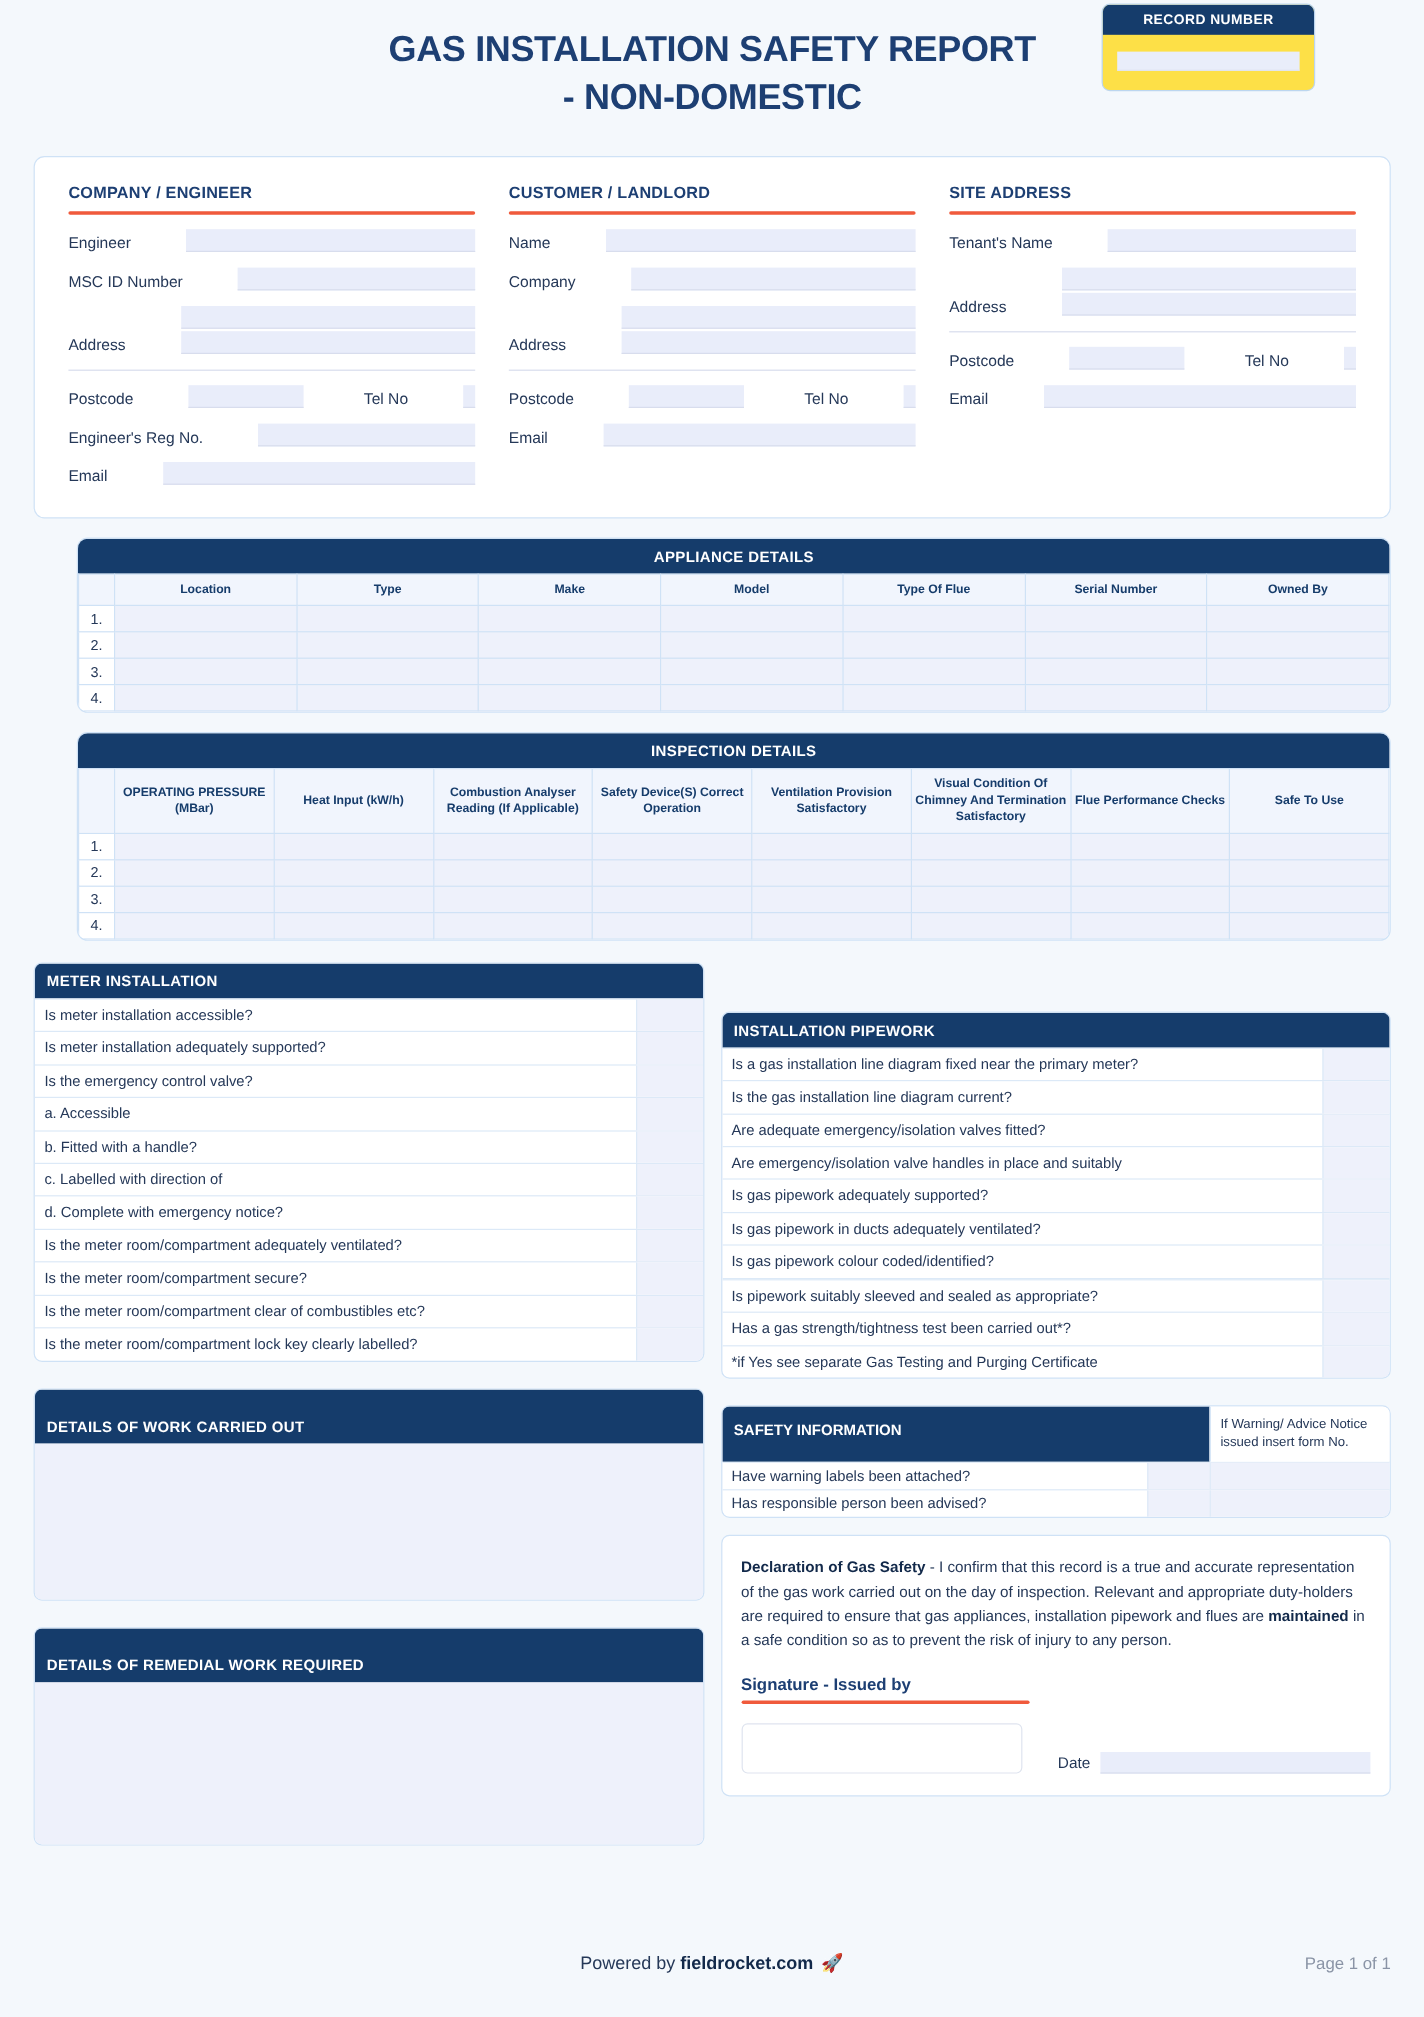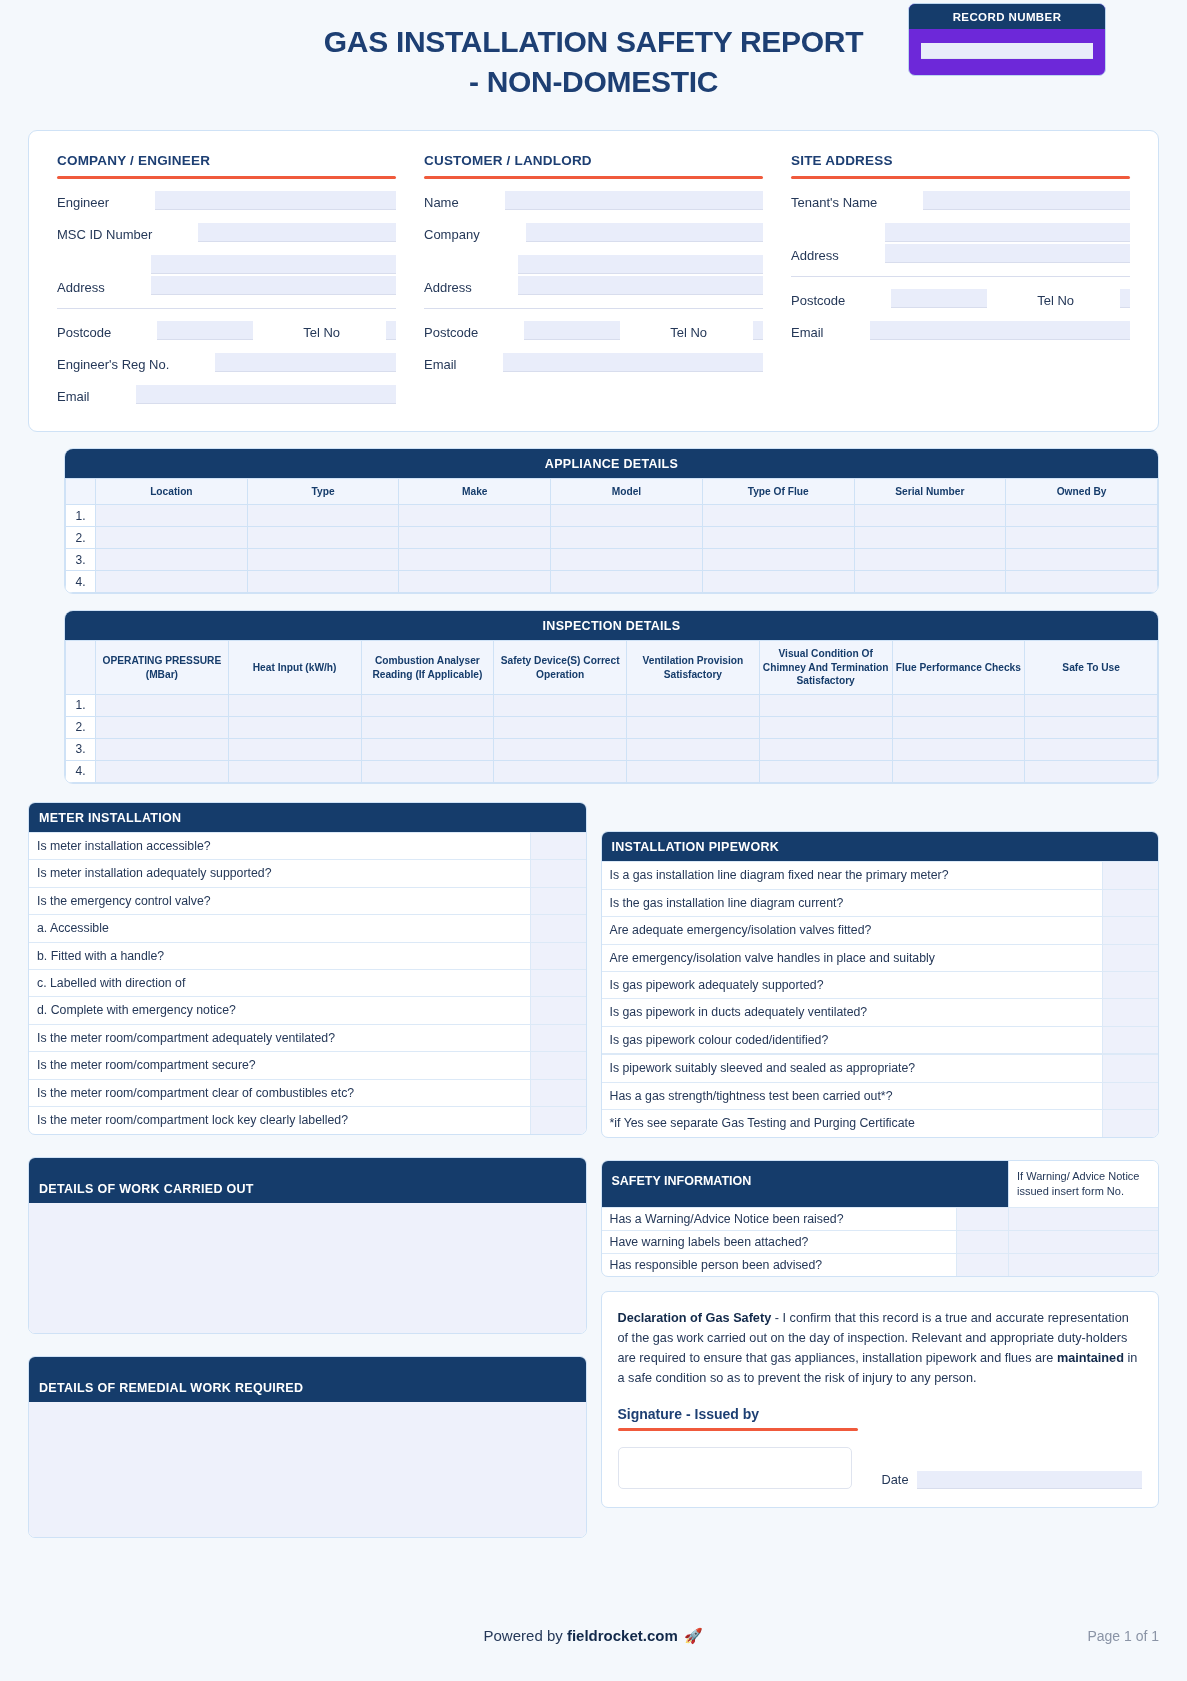--- a/index.html
+++ b/index.html
@@ -13,23 +13,23 @@
 
   
   .header { position: relative; height: 128px; }
   .title {
     position: absolute; left: 0; right: 0; top: 22px;
     text-align: center;
     font-size: 30px; font-weight: 800; letter-spacing: -0.3px;
     color: #1d3f73; line-height: 1.32;
   }
   .record-box {
-    position: absolute; right: 53px; top: 3px; width: 198px;
+    position: absolute; right: 63px; top: 3px; width: 178px;
     border: 1px solid #bcd6ef; border-radius: 7px;
-    background: #6d28d9; overflow: hidden;
+    background: #fde047; overflow: hidden;
   }
   .record-box .rb-head {
     background: #153c6b; color: #fff; font-size: 11.5px; font-weight: 700;
     letter-spacing: .4px; text-align: center; padding: 7px 0 6px;
   }
   .record-box .rb-body { padding: 14px 12px 16px; }
   .record-box .rb-field {
     height: 16px; background: #e9edfa; border-bottom: 1px solid #dfe4f2;
   }
 
@@ -487,25 +487,20 @@
             <div class="chk-a"></div>
           </div>
       </div>
 
       <div class="safety">
         <div class="safety-head">
           <div class="sh-left">SAFETY INFORMATION</div>
           <div class="sh-right">If Warning/ Advice Notice issued insert form No.</div>
         </div>
         <div class="safety-row">
-          <div class="sq">Has a Warning/Advice Notice been raised?</div>
-          <div class="sa"></div>
-          <div class="sn"></div>
-        </div>
-        <div class="safety-row">
           <div class="sq">Have warning labels been attached?</div>
           <div class="sa"></div>
           <div class="sn"></div>
         </div>
         <div class="safety-row">
           <div class="sq">Has responsible person been advised?</div>
           <div class="sa"></div>
           <div class="sn"></div>
         </div>
       </div>

